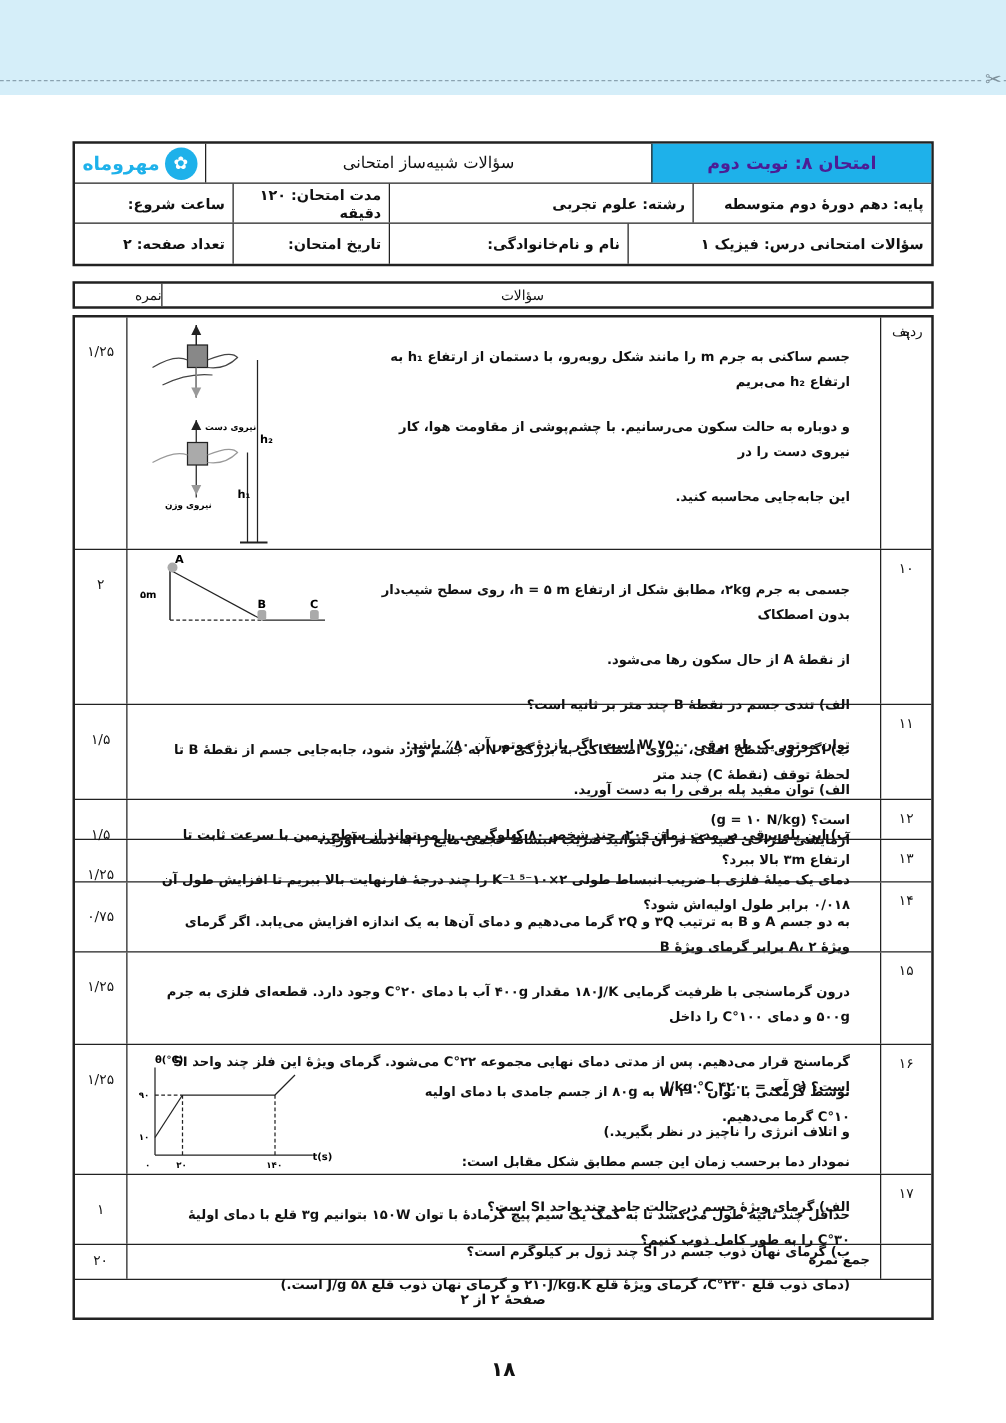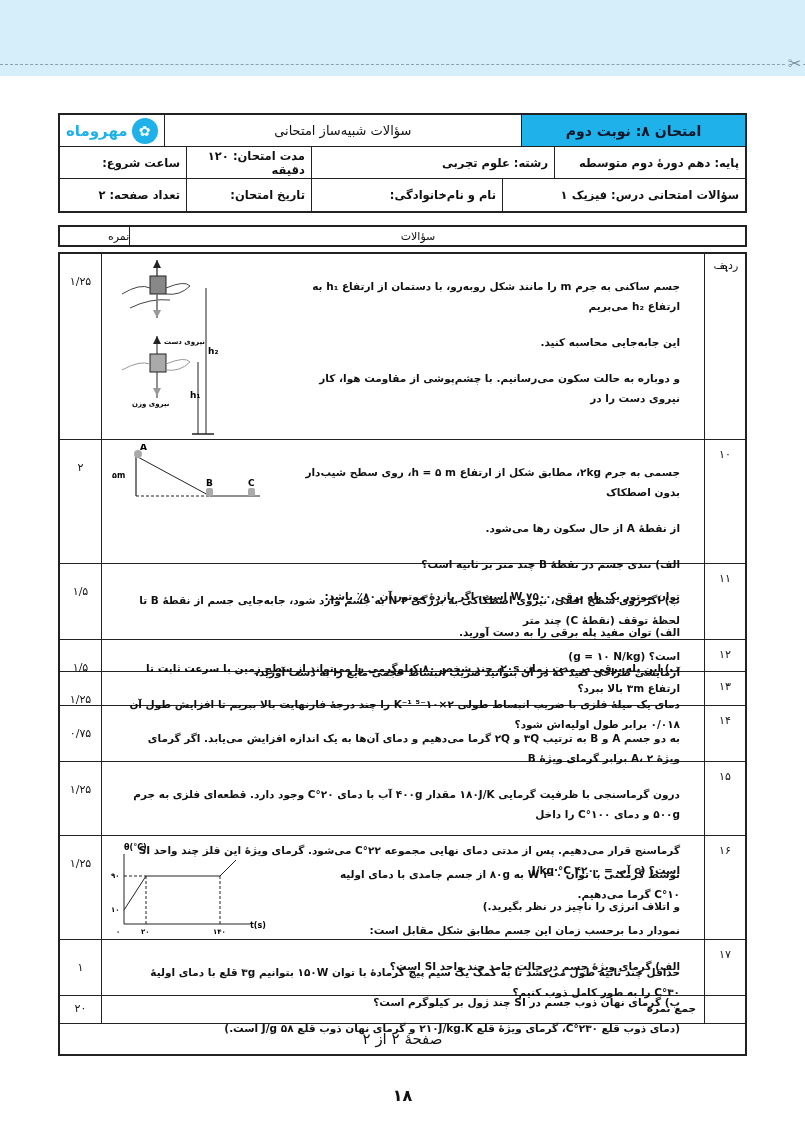--- a/index.html
+++ b/index.html
@@ -9,40 +9,40 @@
   .top-band { position: absolute; left: 0; top: 0; width: 805px; height: 76px; background: #d5eef9; }
   .cut-line { position: absolute; left: 0; top: 64px; width: 805px; border-top: 1.5px dashed #8aa2b0; }
   .scissors { position: absolute; left: 491px; top: 54px; font-size: 16px; color: #7d8f9a; background: #d5eef9; padding: 0 2px; line-height: 20px; }
 
   
   .hdr { position: absolute; left: 58px; top: 113px; width: 689px; border: 2px solid #222; direction: rtl; }
   .hdr-row { display: flex; border-bottom: 1px solid #222; height: 32px; }
   .hdr-row:last-child { border-bottom: none; }
   .hdr-cell { border-left: 1px solid #222; display: flex; align-items: center; font-size: 11.5px; padding: 0 6px; font-weight: bold; }
   .hdr-cell:last-child { border-left: none; }
-  .exam-title { background: #1eb1ea; color: #0f172a; font-size: 14px; justify-content: center; width: 233px; }
+  .exam-title { background: #1eb1ea; color: #4c1d95; font-size: 14px; justify-content: center; width: 233px; }
   .c-sim { width: 372px; justify-content: center; font-size: 13px; font-weight: normal; }
   .c-logo { flex: 1; justify-content: center; gap: 4px; color: #1eb1ea; font-size: 15px; }
   .logo-circle { width: 26px; height: 26px; border-radius: 50%; background: #1eb1ea; color: #fff; display:flex; align-items:center; justify-content:center; font-size: 14px; }
   .w243 { width: 243px; } .w191 { width: 191px; } .w125 { width: 125px; }
 
   
   .qhead { position: absolute; left: 58px; top: 225px; width: 689px; height: 22px; border: 2px solid #222; display: flex; direction: rtl; font-size: 11px; }
   .qhead > div { display: flex; align-items: center; justify-content: center; border-left: 1.5px solid #222; }
   .qhead > div:last-child { border-left: none; margin-left: 48px; }
   .col-num { width: 41px; margin-top: 38px; } .col-q { width: 603px; } .col-score { flex: 1; }
 
   .qtable { position: absolute; left: 58px; top: 252px; width: 689px; border: 2px solid #222; direction: rtl; }
   .qrow { display: flex; border-bottom: 1px solid #222; }
   .qrow > .num { width: 41px; border-left: 1.5px solid #222; text-align: center; padding-top: 8px; font-size: 11px; }
   .qrow > .body { width: 603px; border-left: 1.5px solid #222; position: relative; padding: 6px 8px; font-size: 10.5px; line-height: 20px; font-weight: bold; }
   .qrow > .score { flex: 1; text-align: center; padding-top: 21px; font-size: 11px; }
   .qtext p { margin: 16px; }
   .fig { position: absolute; left: 8px; top: 4px; direction: ltr; }
-  .footer-row { height: 30px; display:flex; align-items:center; justify-content:center; font-size: 15px; font-weight: normal; border-bottom:none; }
+  .footer-row { height: 30px; display:flex; align-items:center; justify-content:center; font-size: 11px; font-weight: bold; border-bottom:none; }
   .page-num { position: absolute; left: 0; width: 805px; top: 1086px; text-align: center; font-size: 16px; font-weight: bold; }
 </style>
 </head>
 <body>
 
 <div class="top-band"></div>
 <div class="cut-line"></div>
 <div class="scissors" style="left:786px">✂</div>
 
 <div class="hdr">
@@ -74,22 +74,22 @@
   <div class="col-score">نمره</div>
 </div>
 
 <div class="qtable">
 
   <div class="qrow" style="height:186px">
     <div class="num">۹</div>
     <div class="body">
       <div class="qtext" style="margin-left:160px">
         <p>جسم ساکنی به جرم m را مانند شکل روبه‌رو، با دستمان از ارتفاع h₁ به ارتفاع h₂ می‌بریم</p>
+        <p>و دوباره به حالت سکون می‌رسانیم. با چشم‌پوشی از مقاومت هوا، کار نیروی دست را در</p>
         <p>این جابه‌جایی محاسبه کنید.</p>
-        <p>و دوباره به حالت سکون می‌رسانیم. با چشم‌پوشی از مقاومت هوا، کار نیروی دست را در</p>
       </div>
       <svg class="fig" width="130" height="180" viewBox="0 0 130 180">
         <line x1="47" y1="2" x2="47" y2="60" stroke="#222" stroke-width="1.2"></line>
           <polygon points="43,10 47,2 51,10" fill="#222"></polygon>
         <rect x="40" y="18" width="16" height="18" fill="#888" stroke="#222"></rect>
         <path d="M12,36 Q30,25 40,30 M56,30 Q75,22 80,28 Q70,38 56,36 M20,50 Q40,40 60,42" stroke="#444" fill="none"></path>
         <line x1="47" y1="36" x2="47" y2="60" stroke="#999"></line>
           <polygon points="43,52 47,60 51,52" fill="#999"></polygon>
         <line x1="47" y1="78" x2="47" y2="140" stroke="#222"></line>
           <polygon points="43,86 47,78 51,86" fill="#222"></polygon>

